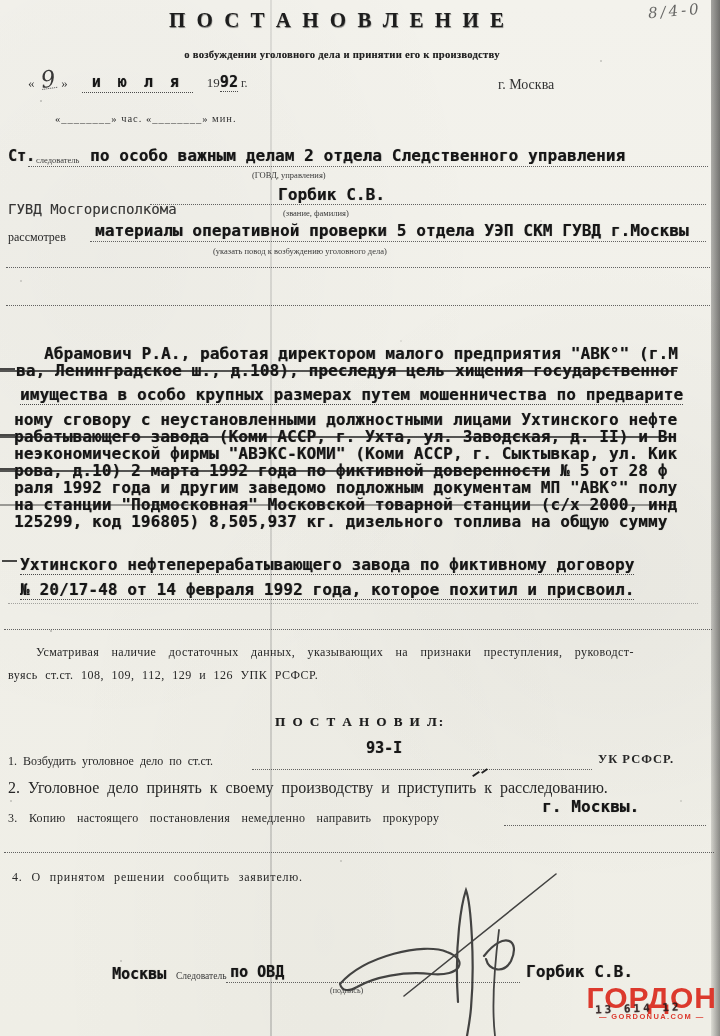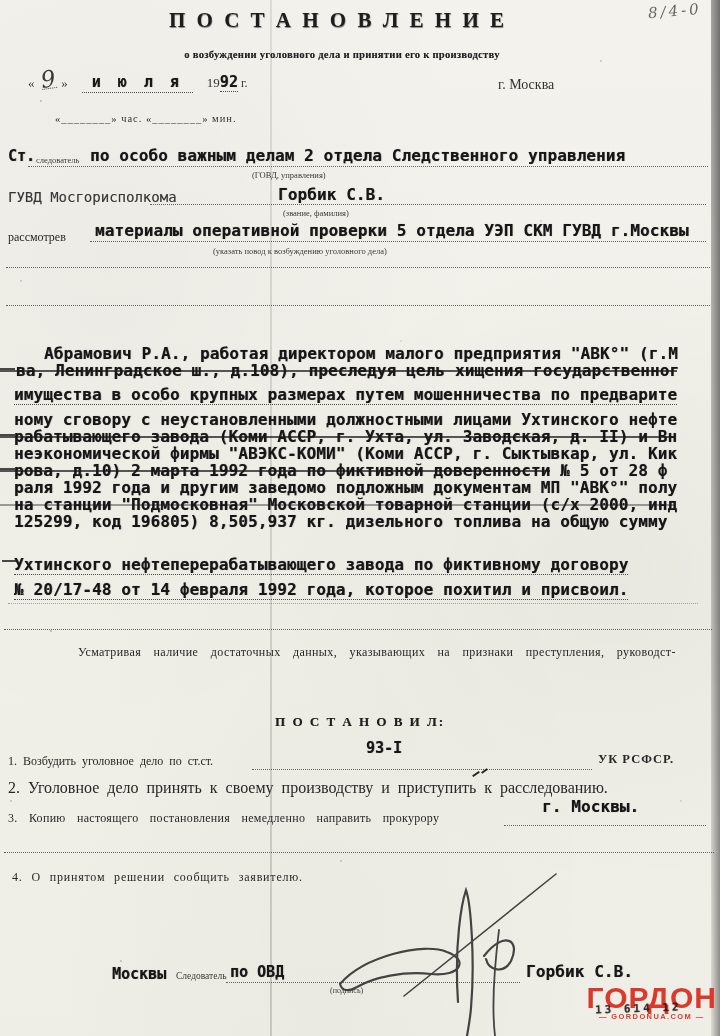--- a/index.html
+++ b/index.html
@@ -12,21 +12,21 @@
       radial-gradient(ellipse at 85% 55%, rgba(0,0,0,0.035), transparent 40%),
       radial-gradient(ellipse at 45% 90%, rgba(0,0,0,0.02), transparent 50%),
       linear-gradient(180deg,#f3f2ec 0%,#f0efe8 60%,#efeee6 100%);
     font-family:"Liberation Serif","DejaVu Serif",serif;color:#222;
   }
   .abs{position:absolute;white-space:nowrap;}
   .tw{font-family:"DejaVu Sans Mono","Liberation Mono",monospace;font-weight:bold;color:#161616;
       text-shadow:0.4px 0.4px 0.7px rgba(15,15,15,.55);}
   .tw16{font-size:16px;letter-spacing:.1px;}
   .tw15{font-size:15px;}
-  .twlight{font-weight:normal;opacity:.85;text-shadow:0.2px 0.2px .4px rgba(20,20,20,.4);}
+  .twlight{font-weight:normal;opacity:.85;text-shadow:0.2px 0.2px .4px rgba(20,20,20,.4);margin-top:12px;}
   .printed{font-family:"Liberation Serif","DejaVu Serif",serif;color:#272727;}
   .pbold{font-weight:bold;}
   .caption{position:absolute;font-family:"Liberation Serif","DejaVu Serif",serif;font-size:8.5px;color:#3a3a3a;white-space:nowrap;}
   .dots{position:absolute;height:1px;border-bottom:1.6px dotted #4a4a4a;opacity:.85;}
   .dots-faint{opacity:.45;}
   .title{top:8px;left:0;right:0;text-align:center;font-size:21px;font-weight:bold;letter-spacing:3px;
          transform:translateX(-22px);color:#1d1d1d;text-shadow:0.5px 0.5px 0.8px rgba(0,0,0,.45);}
   .subtitle{top:49px;left:0;right:0;text-align:center;font-size:10.5px;font-weight:bold;letter-spacing:.3px;
             transform:translateX(-18px);color:#222;text-shadow:.3px .3px .5px rgba(0,0,0,.4);}
   .heading{left:0;right:0;text-align:center;font-size:13px;font-weight:bold;letter-spacing:2px;color:#1d1d1d;
@@ -37,21 +37,21 @@
   .month{font-size:15px;letter-spacing:4px;border-bottom:1.6px dotted #4a4a4a;margin-left:14px;padding:0 10px 1px 10px;}
   .yearp{font-size:13px;margin-left:14px;color:#333;}
   .yeart{font-size:15px;border-bottom:1.6px dotted #4a4a4a;}
   .ysuf{font-size:12px;color:#333;margin-left:3px;}
   .twp{font-size:16px;letter-spacing:.12px;line-height:17px;}
   .strike::after{content:"";position:absolute;left:-16px;right:2px;top:8px;height:2.2px;
                  background:rgba(25,25,25,.72);filter:blur(.35px);}
   .strike-l70::after{right:18%;}
   .strike-soft::after{opacity:.55;}
   .strike-dotted::after{background:repeating-linear-gradient(90deg,rgba(25,25,25,.65) 0 6px,transparent 6px 10px);}
-  .u-dots{border-bottom:1.6px dotted #4a4a4a;padding-bottom:1px;}
+  .u-dots{border-bottom:1.6px dotted #4a4a4a;padding-bottom:1px;margin-left:6px;}
   .mdash{position:absolute;width:15px;height:2.2px;background:rgba(30,30,30,.8);filter:blur(.3px);}
   .crease{position:absolute;left:270px;top:0;width:2px;height:100%;
           background:linear-gradient(180deg,rgba(110,110,110,.16),rgba(110,110,110,.3));}
   .edge{position:absolute;right:0;top:0;width:9px;height:100%;
         background:linear-gradient(90deg,transparent,rgba(25,25,25,.4)),
                    linear-gradient(180deg,rgba(20,20,20,.35),rgba(20,20,20,.08));}
   .corner-note{top:2px;left:648px;font-size:15px;letter-spacing:3px;transform:rotate(-5deg);opacity:.75;}
   .timeline{font-size:10.5px;color:#333;letter-spacing:1px;}
   .tick{position:absolute;left:472px;top:769px;width:18px;height:10px;}
   .tick::before{content:"";position:absolute;left:0;top:4px;width:8px;height:2px;background:#222;transform:rotate(-35deg);}
@@ -122,21 +122,22 @@
   <div class="abs tw twp u-dots" style="top:581px;left:14px;">№ 20/17-48 от 14 февраля 1992 года, которое похитил и присвоил.</div>
 
   <div class="mdash" style="top:368px;left:0;"></div>
   <div class="mdash" style="top:434px;left:0;"></div>
   <div class="mdash" style="top:468px;left:0;"></div>
   <div class="mdash" style="top:560px;left:2px;"></div>
 
   <div class="dots dots-faint" style="top:602px;left:8px;width:690px;"></div>
   <div class="dots" style="top:628px;left:4px;width:708px;"></div>
 
-  <div class="abs printed" style="top:645px;left:36px;font-size:12px;letter-spacing:.4px;word-spacing:9px;margin-left:42px;">Усматривая наличие достаточных данных, указывающих на признаки преступления, руководст-</div>
+  <div class="abs printed" style="top:645px;left:36px;font-size:12px;letter-spacing:.4px;word-spacing:9px;">Усматривая наличие достаточных данных, указывающих на признаки преступления, руководст-</div>
+  <div class="abs printed" style="top:668px;left:8px;font-size:12px;letter-spacing:.5px;word-spacing:4px;">вуясь ст.ст. 108, 109, 112, 129 и 126 УПК РСФСР.</div>
 
   <div class="abs printed heading" style="top:714px;">П О С Т А Н О В И Л:</div>
 
   <div class="abs tw tw15" style="top:739px;left:366px;">93-I</div>
   <div class="abs printed" style="top:754px;left:8px;font-size:12px;word-spacing:3px;">1. Возбудить уголовное дело по ст.ст.</div>
   <div class="dots" style="top:768px;left:252px;width:340px;"></div>
   <div class="abs printed pbold" style="top:752px;left:598px;font-size:12.5px;letter-spacing:1px;">УК РСФСР.</div>
 
   <div class="abs printed" style="top:779px;left:8px;font-size:16px;word-spacing:4px;">2. Уголовное дело принять к своему производству и приступить к расследованию.</div>
   <div class="tick"></div>

